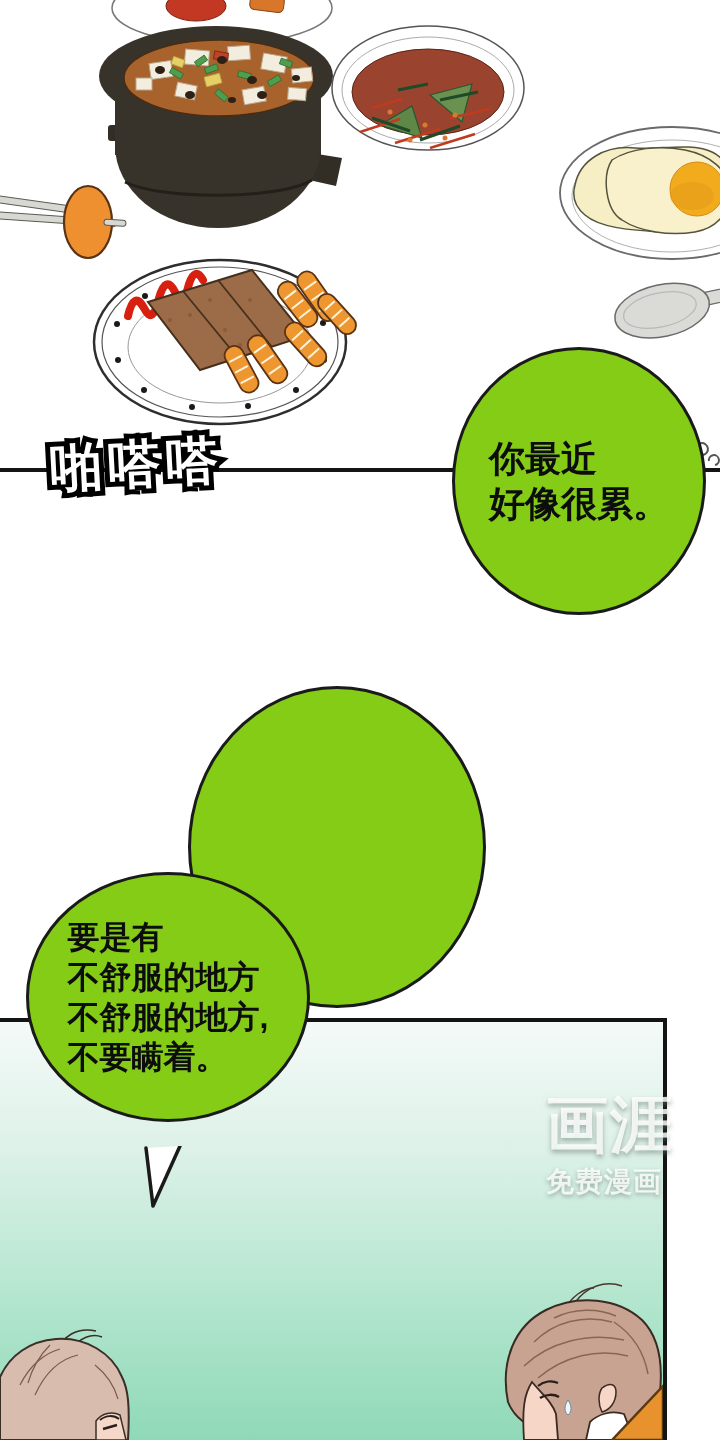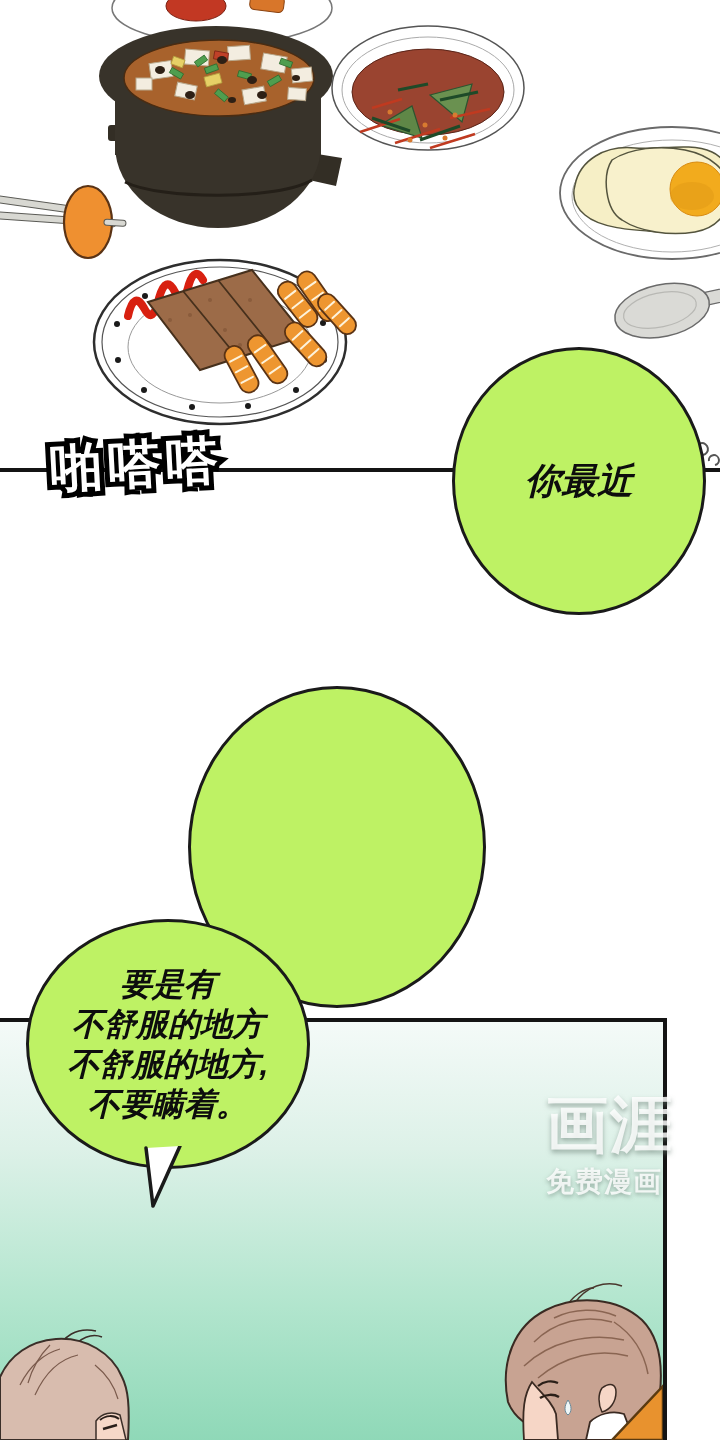--- a/index.html
+++ b/index.html
@@ -6,28 +6,28 @@
   .page{position:relative;width:720px;height:1440px;overflow:hidden;background:#fff;
         font-family:"Liberation Sans","DejaVu Sans",sans-serif;}
   .panel1-line{position:absolute;left:0;top:468px;width:720px;height:4px;background:#141414;z-index:1;}
   .food-svg{position:absolute;left:0;top:0;z-index:1;}
   
   .sfx{position:absolute;left:50px;top:430px;z-index:3;transform:rotate(-3deg);
        font-size:52px;font-weight:800;letter-spacing:6px;white-space:nowrap;}
   .sfx .outline{position:absolute;left:0;top:0;-webkit-text-stroke:10px #000;color:#000;}
   .sfx .fill{position:relative;color:#fff;}
   
-  .bubble{position:absolute;background:#bef264;border:3.5px solid #1a1a1a;border-radius:50%;
-          display:flex;align-items:center;justify-content:center;text-align:center;font-style:italic;}
+  .bubble{position:absolute;background:#84cc16;border:3.5px solid #1a1a1a;border-radius:50%;
+          display:flex;align-items:center;justify-content:center;text-align:left;}
   .bubble .btxt{font-weight:700;color:#0d0d0d;}
   .bubble1{left:452px;top:347px;width:248px;height:262px;z-index:2;}
   .bubble1 .btxt{font-size:36px;line-height:1.26;}
   .bubble2{left:188px;top:686px;width:292px;height:316px;z-index:2;}
   .bubble2 .btxt{font-size:37px;line-height:1.26;}
-  .bubble3{left:26px;top:919px;width:278px;height:244px;z-index:4;}
+  .bubble3{left:26px;top:872px;width:278px;height:244px;z-index:4;}
   .bubble3 .btxt{font-size:32px;line-height:1.25;}
   .tail-svg{position:absolute;left:138px;top:1146px;z-index:5;}
   
   .panel3{position:absolute;left:0;top:1018px;width:663px;height:422px;z-index:0;
           border-top:4px solid #141414;border-right:4px solid #141414;
           background:linear-gradient(180deg,#f4faf8 0%,#ddf1e8 30%,#b4e6cf 65%,#8ed8b7 100%);}
   .char-svg{position:absolute;z-index:1;}
   
   .watermark{position:absolute;left:546px;top:1092px;width:176px;z-index:6;text-align:left;
              color:rgba(255,255,255,0.82);}
@@ -217,20 +217,21 @@
   </svg>
 
   <div class="sfx">
     <span class="outline">啪嗒嗒</span>
     <span class="fill">啪嗒嗒</span>
   </div>
 
   <div class="bubble bubble1">
     <div class="btxt">
       <div>你最近</div>
+      <div>好像很累。</div>
     </div>
   </div>
 
   <div class="panel3"></div>
 
   <svg class="char-svg" style="left:0;top:1325px;" width="140" height="115" viewBox="0 0 140 115">
     <g stroke="#3a2e28" stroke-width="1.5" fill="none">
       <path d="M55,30 C62,10 78,2 96,6"></path>
         <path d="M70,26 C80,12 92,8 102,12"></path>
     </g>

